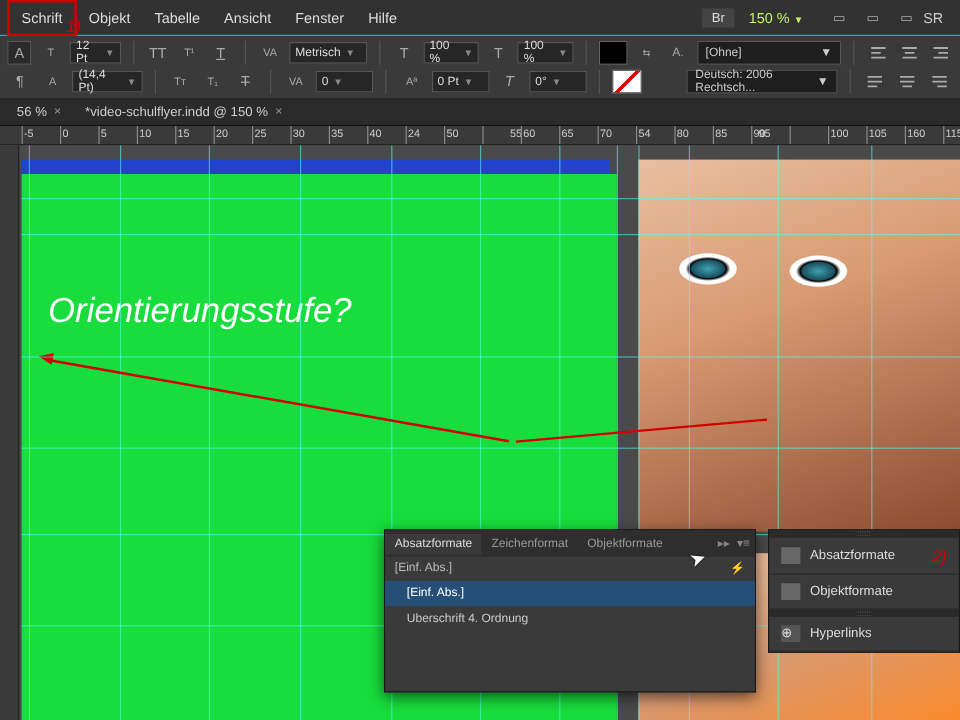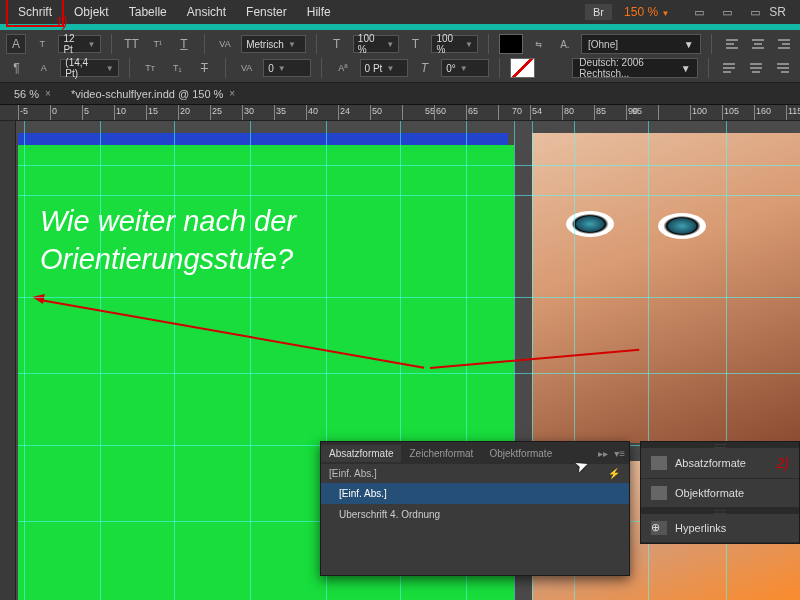--- a/index.html
+++ b/index.html
@@ -1,23 +1,23 @@
 <!DOCTYPE html>
 <html><head>
 <meta charset="utf-8">
 <style>
 * { margin: 0; padding: 0; box-sizing: border-box; font-family: "Segoe UI", Tahoma, sans-serif; }
 body { background: #323232; color: #ccc; font-size: 11px; width: 800px; height: 600px; overflow: hidden; position: relative; }
 
-.menubar { height: 30px; background: #323232; display: flex; align-items: center; padding: 0 6px; border-bottom: 6px solid #14b8a6; }
+.menubar { height: 30px; background: #323232; display: flex; align-items: center; padding: 0 6px; border-bottom: 1px solid #14b8a6; }
 .menu-item { padding: 6px 10px; color: #ddd; font-size: 12px; cursor: pointer; }
 .menu-item.highlighted { border: 2px solid #d40000; }
 .menubar .spacer { flex: 1; }
 .br-badge { background: #444; color: #ddd; padding: 2px 8px; font-size: 11px; margin-right: 12px; }
-.zoom-select { color: #f97316; font-size: 12px; margin-right: 16px; }
+.zoom-select { color: #bef264; font-size: 12px; margin-right: 16px; }
 .tb-ico { width: 20px; height: 18px; display: inline-flex; align-items: center; justify-content: center; margin: 0 4px; color: #aaa; }
 .sr { color: #ccc; font-size: 12px; margin-left: auto; padding-right: 8px; }
 
 .control-bar { background: #3a3a3a; border-bottom: 1px solid #1e1e1e; padding: 4px 6px; display: flex; flex-direction: column; gap: 4px; }
 .ctrl-row { display: flex; align-items: center; gap: 6px; }
 .ico-btn { width: 22px; height: 20px; display: inline-flex; align-items: center; justify-content: center; color: #aaa; font-size: 12px; border: 1px solid transparent; }
 .ico-btn.sel { background: #2a2a2a; border: 1px solid #555; }
 .dropdown { background: #262626; border: 1px solid #555; color: #ddd; font-size: 10px; padding: 1px 4px; height: 18px; display: inline-flex; align-items: center; gap: 4px; }
 .dropdown .dd-arrow { font-size: 8px; color: #888; }
 .divider-v { width: 1px; height: 20px; background: #555; margin: 0 4px; }
@@ -251,21 +251,21 @@
     <div class="lbl" style="left: 340px;">24</div>
     <div class="tick" style="left: 370px;"></div>
     <div class="lbl" style="left: 372px;">50</div>
     <div class="tick" style="left: 402px;"></div>
     <div class="lbl" style="left: 396px; padding-left: 29px;">55</div>
     <div class="tick" style="left: 434px;"></div>
     <div class="lbl" style="left: 436px;">60</div>
     <div class="tick" style="left: 466px;"></div>
     <div class="lbl" style="left: 468px;">65</div>
     <div class="tick" style="left: 498px;"></div>
-    <div class="lbl" style="left: 500px; margin-left: 12px;">70</div>
+    <div class="lbl" style="left: 500px;">70</div>
     <div class="tick" style="left: 530px;"></div>
     <div class="lbl" style="left: 532px;">54</div>
     <div class="tick" style="left: 562px;"></div>
     <div class="lbl" style="left: 564px;">80</div>
     <div class="tick" style="left: 594px;"></div>
     <div class="lbl" style="left: 596px;">85</div>
     <div class="tick" style="left: 626px;"></div>
     <div class="lbl" style="left: 628px; text-align: center;">90</div>
     <div class="tick" style="left: 658px;"></div>
     <div class="lbl" style="left: 632px;">95</div>
@@ -283,21 +283,21 @@
   <div class="ruler-v"></div>
   <div class="spread">
     <div class="bluebar"></div>
     <div class="green-page"></div>
     <div class="photo">
       <div class="eye1"></div>
         <div class="eye2"></div>
     </div>
     <div class="photo2"></div>
     <div class="headline">
-      <span>Wie weiter nach der</span><br>
+      <br>
       <span>Orientierungsstufe?</span>
     </div>
 
     <div class="guide-v" style="left:6px"></div>
     <div class="guide-v" style="left:82px"></div>
     <div class="guide-v" style="left:156px"></div>
     <div class="guide-v" style="left:232px"></div>
     <div class="guide-v" style="left:308px"></div>
     <div class="guide-v" style="left:382px"></div>
     <div class="guide-v" style="left:448px"></div>

